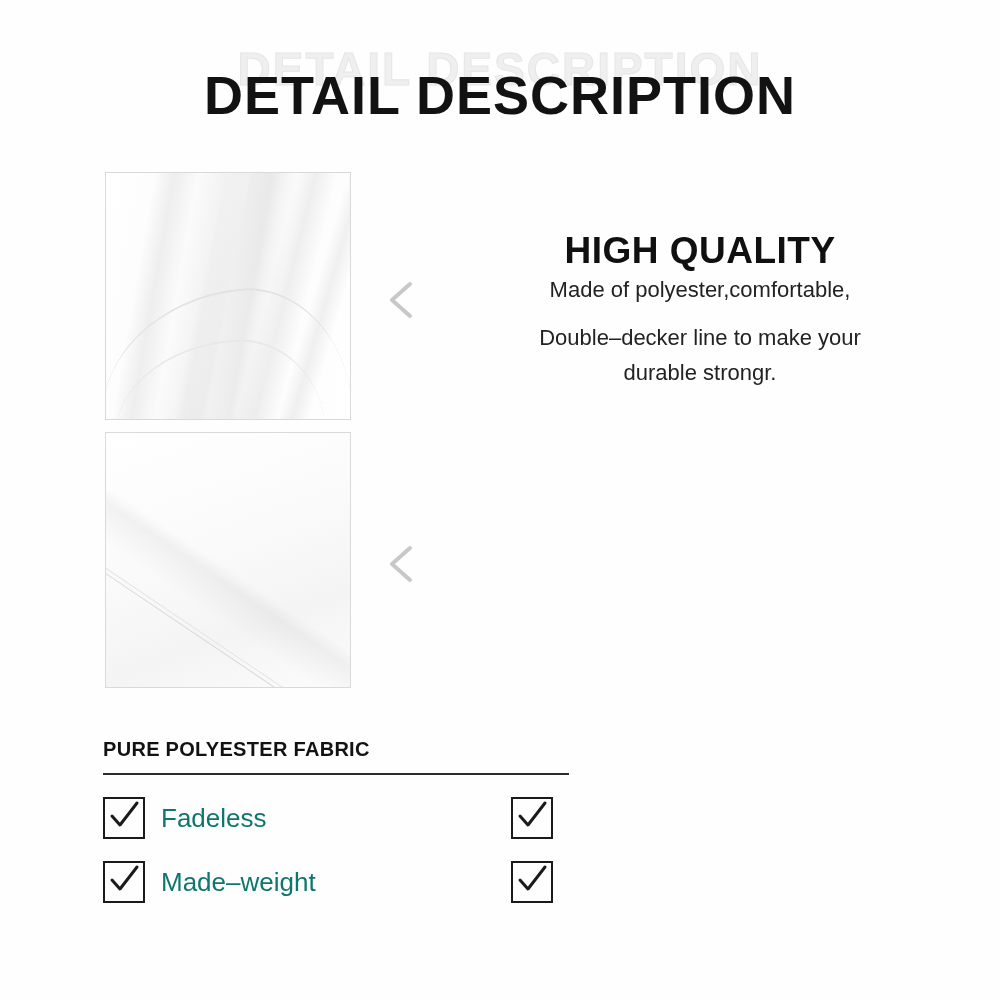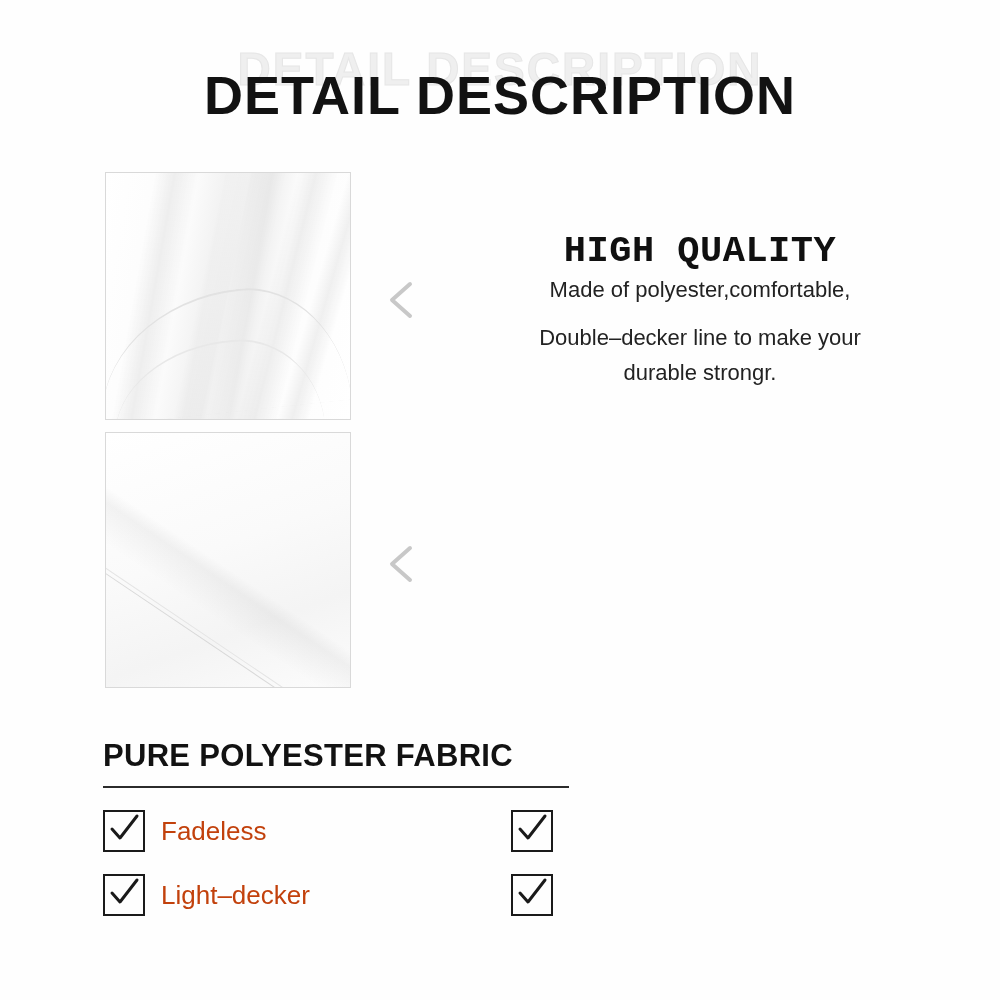--- a/index.html
+++ b/index.html
@@ -95,40 +95,39 @@
     left: 420px;
     width: 560px;
     text-align: center;
   }
   .ftitle {
     font-size: 37px;
     font-weight: bold;
     letter-spacing: 0.5px;
     color: #101010;
     white-space: nowrap;
-    font-family: Liberation Mono, monospace;
   }
   .fdesc {
     font-size: 22px;
     line-height: 1.6;
     color: #222;
   }
   .ftext-1 { top: 58px; }
   .ftext-2 { top: 320px; }
   .ftext-2 .ftitle { font-size: 38px; }
 
   
   .bottom {
     position: absolute;
     left: 103px;
     top: 738px;
     width: 800px;
   }
   .bottom-title {
-    font-size: 31px;
+    font-size: 20px;
     font-weight: bold;
     color: #121212;
     letter-spacing: 0.3px;
     padding-bottom: 12px;
   }
   .bottom-rule {
     width: 466px;
     height: 2px;
     background: #2b2b2b;
     margin-bottom: 22px;
@@ -150,21 +149,21 @@
     position: relative;
     flex: 0 0 auto;
   }
   .checkbox svg {
     position: absolute;
     left: 3px;
     top: 1px;
   }
   .check-label {
     font-size: 26px;
-    color: #c2410c;
+    color: #0f766e;
     white-space: nowrap;
   }
 
   
   .fabric-a {
     position: absolute;
     inset: 0;
     background:
       linear-gradient(100deg, #ffffff 0%, #fbfbfb 32%, #f2f2f2 42%, #fdfdfd 50%, #eeeeee 58%, #fcfcfc 68%, #ffffff 100%);
   }
@@ -296,21 +295,21 @@
           </svg>
         </span>
       </div>
 
       <div class="check-item">
         <span class="checkbox">
           <svg width="32" height="32" viewBox="0 0 32 32">
             <polyline points="4,16 12,25 29,3" fill="none" stroke="#1a1a1a" stroke-width="3" stroke-linecap="round" stroke-linejoin="round"></polyline>
           </svg>
         </span>
-        <span class="check-label">Light–decker</span>
+        <span class="check-label">Made–weight</span>
       </div>
 
       <div class="check-item">
         <span class="checkbox">
           <svg width="32" height="32" viewBox="0 0 32 32">
             <polyline points="4,16 12,25 29,3" fill="none" stroke="#1a1a1a" stroke-width="3" stroke-linecap="round" stroke-linejoin="round"></polyline>
           </svg>
         </span>
       </div>
     </div>

